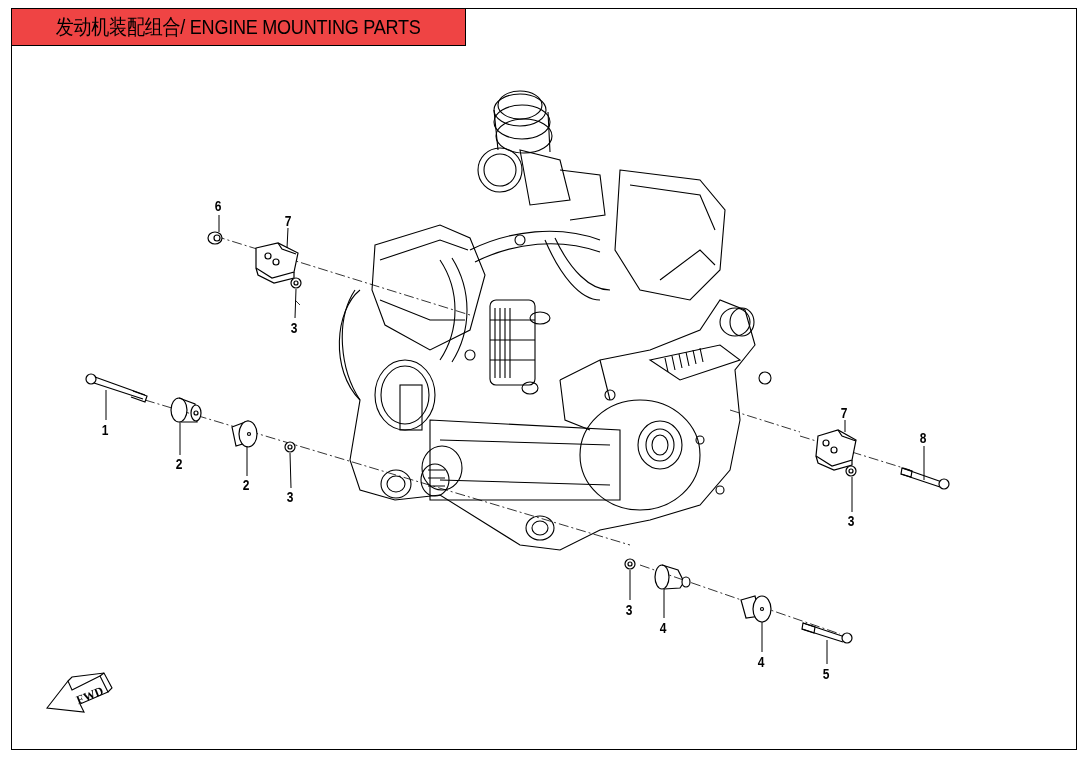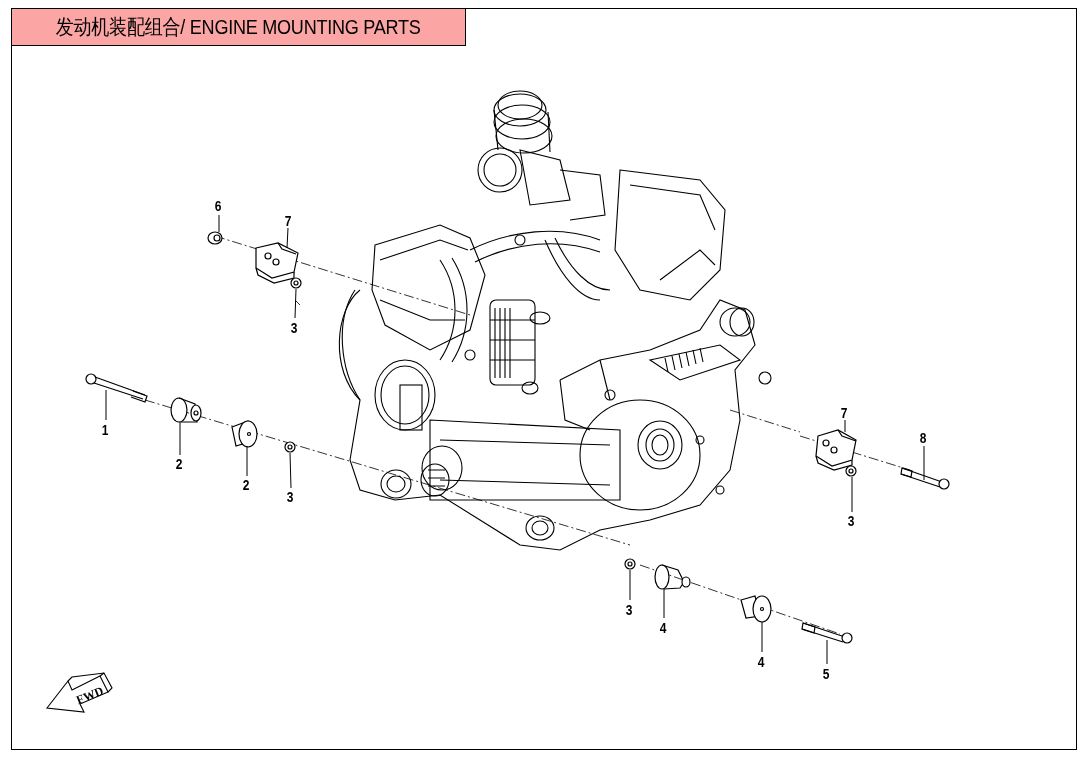--- a/index.html
+++ b/index.html
@@ -1,21 +1,21 @@
 <!DOCTYPE html>
 <html><head>
 <meta charset="utf-8">
 <style>
   html, body { margin: 0; padding: 0; background: #ffffff; }
   body { width: 1090px; height: 760px; position: relative; overflow: hidden;
          font-family: "Liberation Sans", sans-serif; }
   .frame { position: absolute; left: 11px; top: 8px; width: 1066px; height: 742px;
            border: 1.5px solid #000; box-sizing: border-box; }
   .title-box { position: absolute; left: 11px; top: 8px; width: 455px; height: 38px;
-               border: 1.5px solid #000; box-sizing: border-box; background: #fca5a5;
+               border: 1.5px solid #000; box-sizing: border-box; background: #ef4444;
                display: flex; align-items: center; justify-content: center; }
   .title-text { font-family: "Liberation Sans", sans-serif; font-size: 21px;
                 letter-spacing: -0.3px; color: #000; transform: scaleX(0.86);
                 white-space: nowrap; }
   svg.drawing { position: absolute; left: 0; top: 0; }
   .callout { position: absolute; font-family: "Liberation Sans", sans-serif;
              font-weight: bold; font-size: 15px; color: #000; transform: scaleX(0.8);
              line-height: 1; }
 </style>
 </head>

